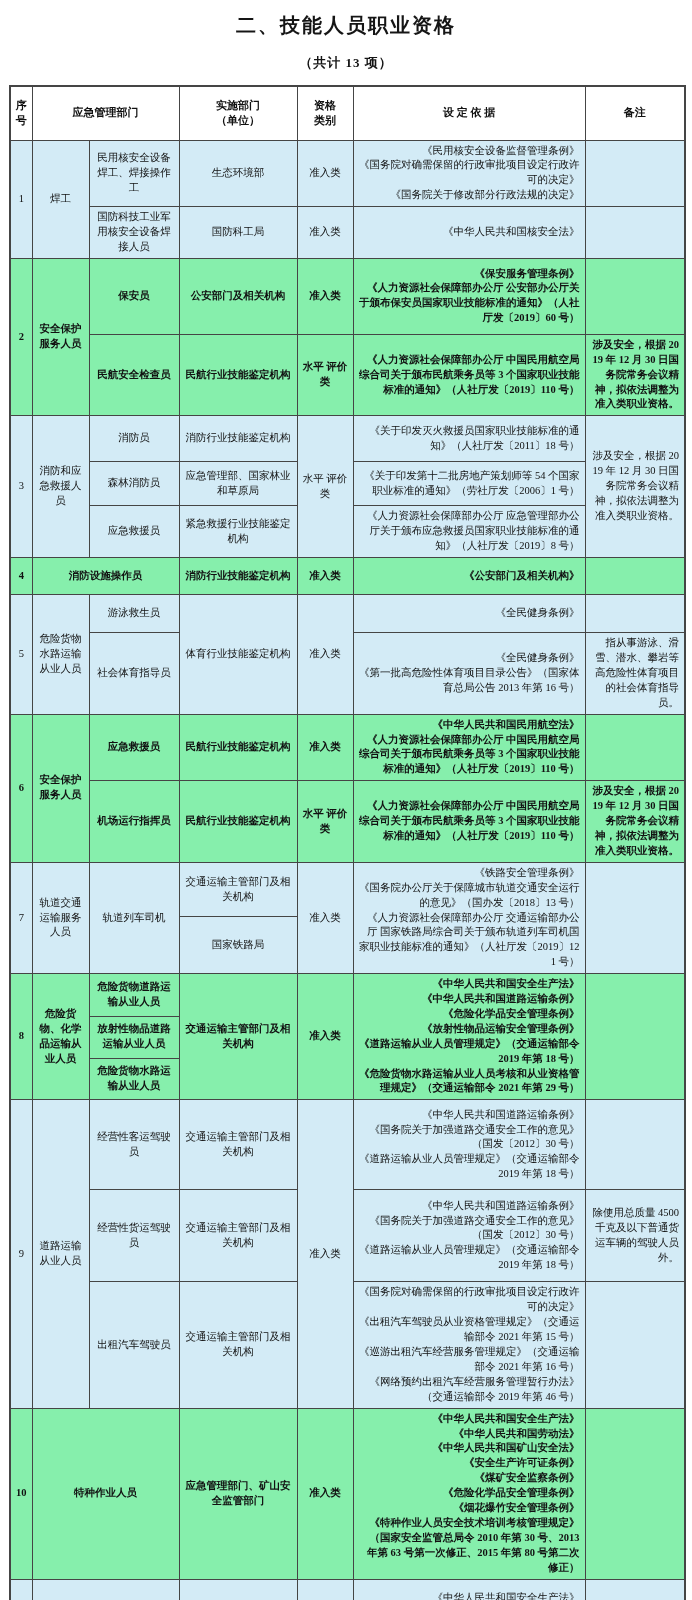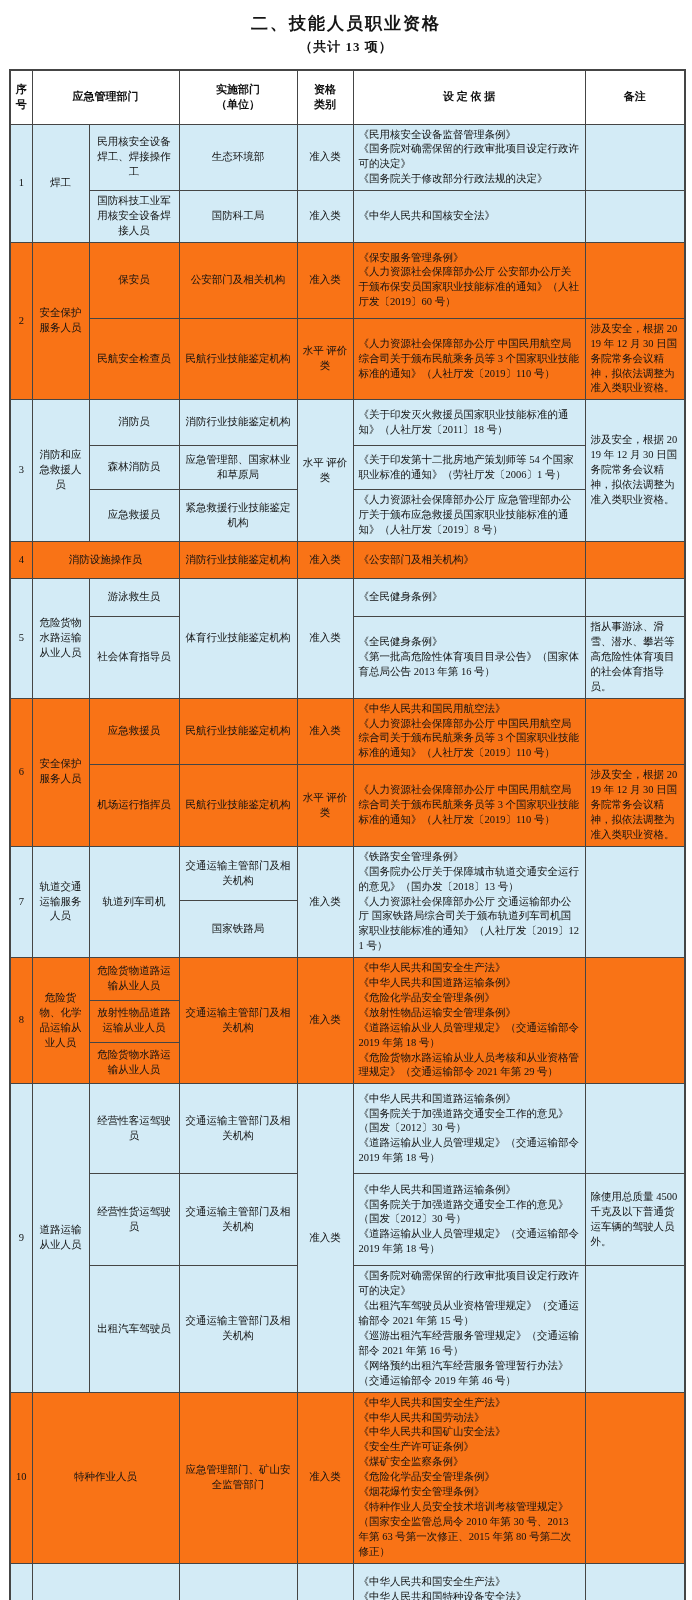--- a/index.html
+++ b/index.html
@@ -1,26 +1,26 @@
 <!DOCTYPE html>
 <html><head>
 <meta charset="utf-8">
 <style>
   html,body{margin:0;padding:0;background:#ffffff;}
   body{width:692px;font-family:"Liberation Serif","DejaVu Serif",serif;color:#111;}
   .page{width:692px;}
-  .title{margin-top:12px;text-align:center;font-size:17px;font-weight:bold;letter-spacing:2px;color:#151515;}
-  .subtitle{margin-top:3px;text-align:center;font-size:13px;font-weight:bold;color:#151515;letter-spacing:1px;}
+  .title{margin-top:12px;text-align:center;font-size:20px;font-weight:bold;letter-spacing:2px;color:#151515;}
+  .subtitle{margin-top:15px;text-align:center;font-size:13px;font-weight:bold;color:#151515;letter-spacing:1px;}
   table.qual{border-collapse:collapse;table-layout:fixed;width:676px;margin:13px 7px 0 9px;border:2px solid #454545;}
   td,th{border:1px solid #454545;font-size:10.5px;line-height:1.42;padding:3px 5px;vertical-align:middle;text-align:center;word-break:break-all;overflow-wrap:anywhere;}
   th{font-weight:bold;font-size:11px;white-space:pre-line;padding:2px 2px;background:#ffffff;}
-  td.basis,td.note{text-align:left;white-space:pre-line;}
+  td.basis,td.note{text-align:right;white-space:pre-line;}
   td.no{padding:2px 1px;}
   tr.blue td{background:#d3ebf6;}
-  tr.white td{background:#f97316;}
+  tr.white td{background:#86efac;font-weight:bold;}
 </style>
 </head>
 <body>
 
 <div class="page">
   <div class="title">二、技能人员职业资格</div>
   <div class="subtitle">（共计 13 项）</div>
 
   <table class="qual">
     <colgroup>

